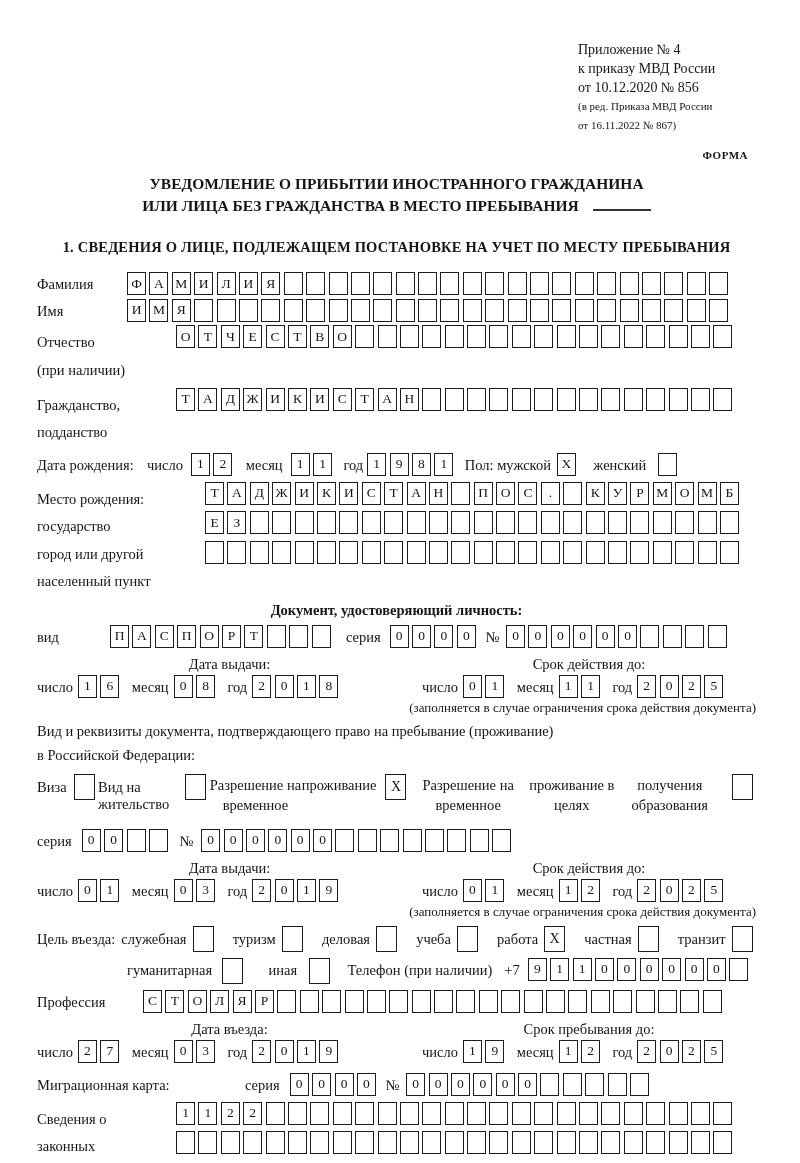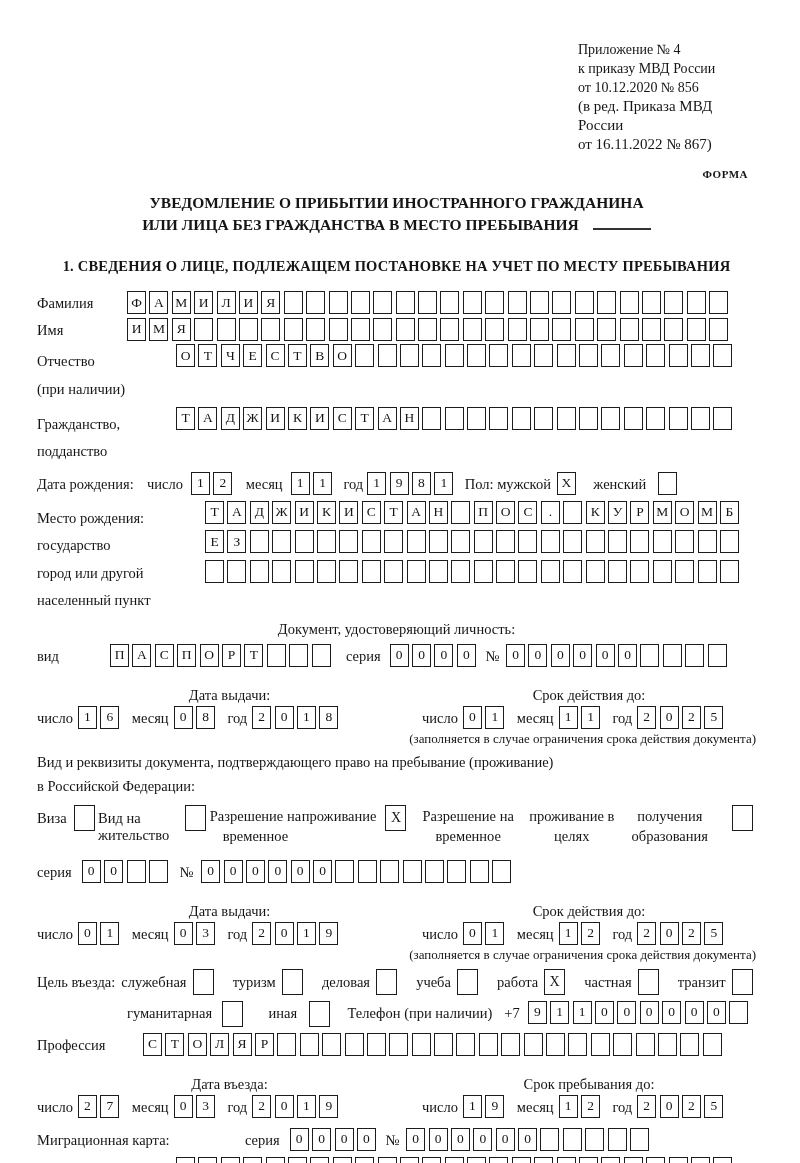--- a/index.html
+++ b/index.html
@@ -8,21 +8,21 @@
     color:#151515;
     font-family:"Liberation Serif", serif;
     font-size:14.5px;
   }
   .page { box-sizing:border-box; width:782px; height:1163px; padding:40px 26px 26px 37px; }
 
   
   .hdr { display:flex; flex-direction:column; align-items:flex-end; }
   .hdr-block { width:178px; }
   .hdr-block div { line-height:19px; font-size:14px; }
-  .hdr-block .small { font-size:15px; }
+  .hdr-block .small { font-size:11px; }
   .forma { font-weight:bold; font-size:11px; letter-spacing:.5px; margin-top:14px; margin-right:8px; }
 
   .title { text-align:center; font-weight:bold; font-size:15.5px; line-height:22px; margin-top:12px; }
   .title-underline { display:inline-block; width:58px; border-bottom:2px solid #333; height:14px; margin-left:14px; }
 
   .section-heading { text-align:center; font-weight:bold; font-size:14.5px; margin-top:22px; margin-bottom:16px; letter-spacing:.2px; }
 
   
   .cells { display:flex; flex-wrap:nowrap; flex:none; }
   .cell {
@@ -40,21 +40,21 @@
   .w139 { width:139px; }
   .w168 { width:168px; }
   .w73  { width:73px; }
   .w106 { width:106px; }
   .stack-label div { line-height:27.5px; }
   .cellcol .cells { margin-bottom:6.5px; }
 
   .inline-label { flex:none; padding-top:4px; }
 
   
-  .dates { display:flex; margin-top:20px; }
+  .dates { display:flex; margin-top:8px; }
   .dg1 { width:385px; flex:none; }
   .dg2 { flex:1; }
   .dheading { text-align:center; margin-bottom:2px; }
   .dg2 .dheading { text-align:center; }
   .dline { display:flex; align-items:flex-start; }
   .dline .dlabel { padding-top:4px; margin-right:5px; }
   .dline .cells { margin-right:9px; }
   .right-note { text-align:right; font-size:13px; margin-top:2px; margin-bottom:6px; }
 
   .plain-line { margin:7px 0 3px 0; }
@@ -65,21 +65,21 @@
   .opt .opt-label { padding-top:5px; margin-right:7px; }
   .opt-lines { display:flex; flex-direction:row; text-align:center; margin-right:9px; }
   .opt-lines div { line-height:20px; padding-top:1px; }
 
   .purpose-row { display:flex; align-items:flex-start; justify-content:space-between; margin-bottom:6px; }
   .purpose-row .opt .opt-label { margin-right:6px; }
   .line2 { padding-left:90px; }
   .phone-label { padding-top:4px; margin-left:14px; margin-right:12px; }
   .phone-prefix { padding-top:4px; margin-right:8px; }
 
-  .doc-heading { text-align:center; font-weight:normal; margin:6px 0 6px 0; }
+  .doc-heading { text-align:center; font-weight:bold; margin:6px 0 6px 0; }
 
   .mt6 { margin-top:6px; } .mt10 { margin-top:10px; }
 </style>
 </head>
 <body>
 
 <div class="page">
 
   <div class="hdr">
     <div class="hdr-block">

